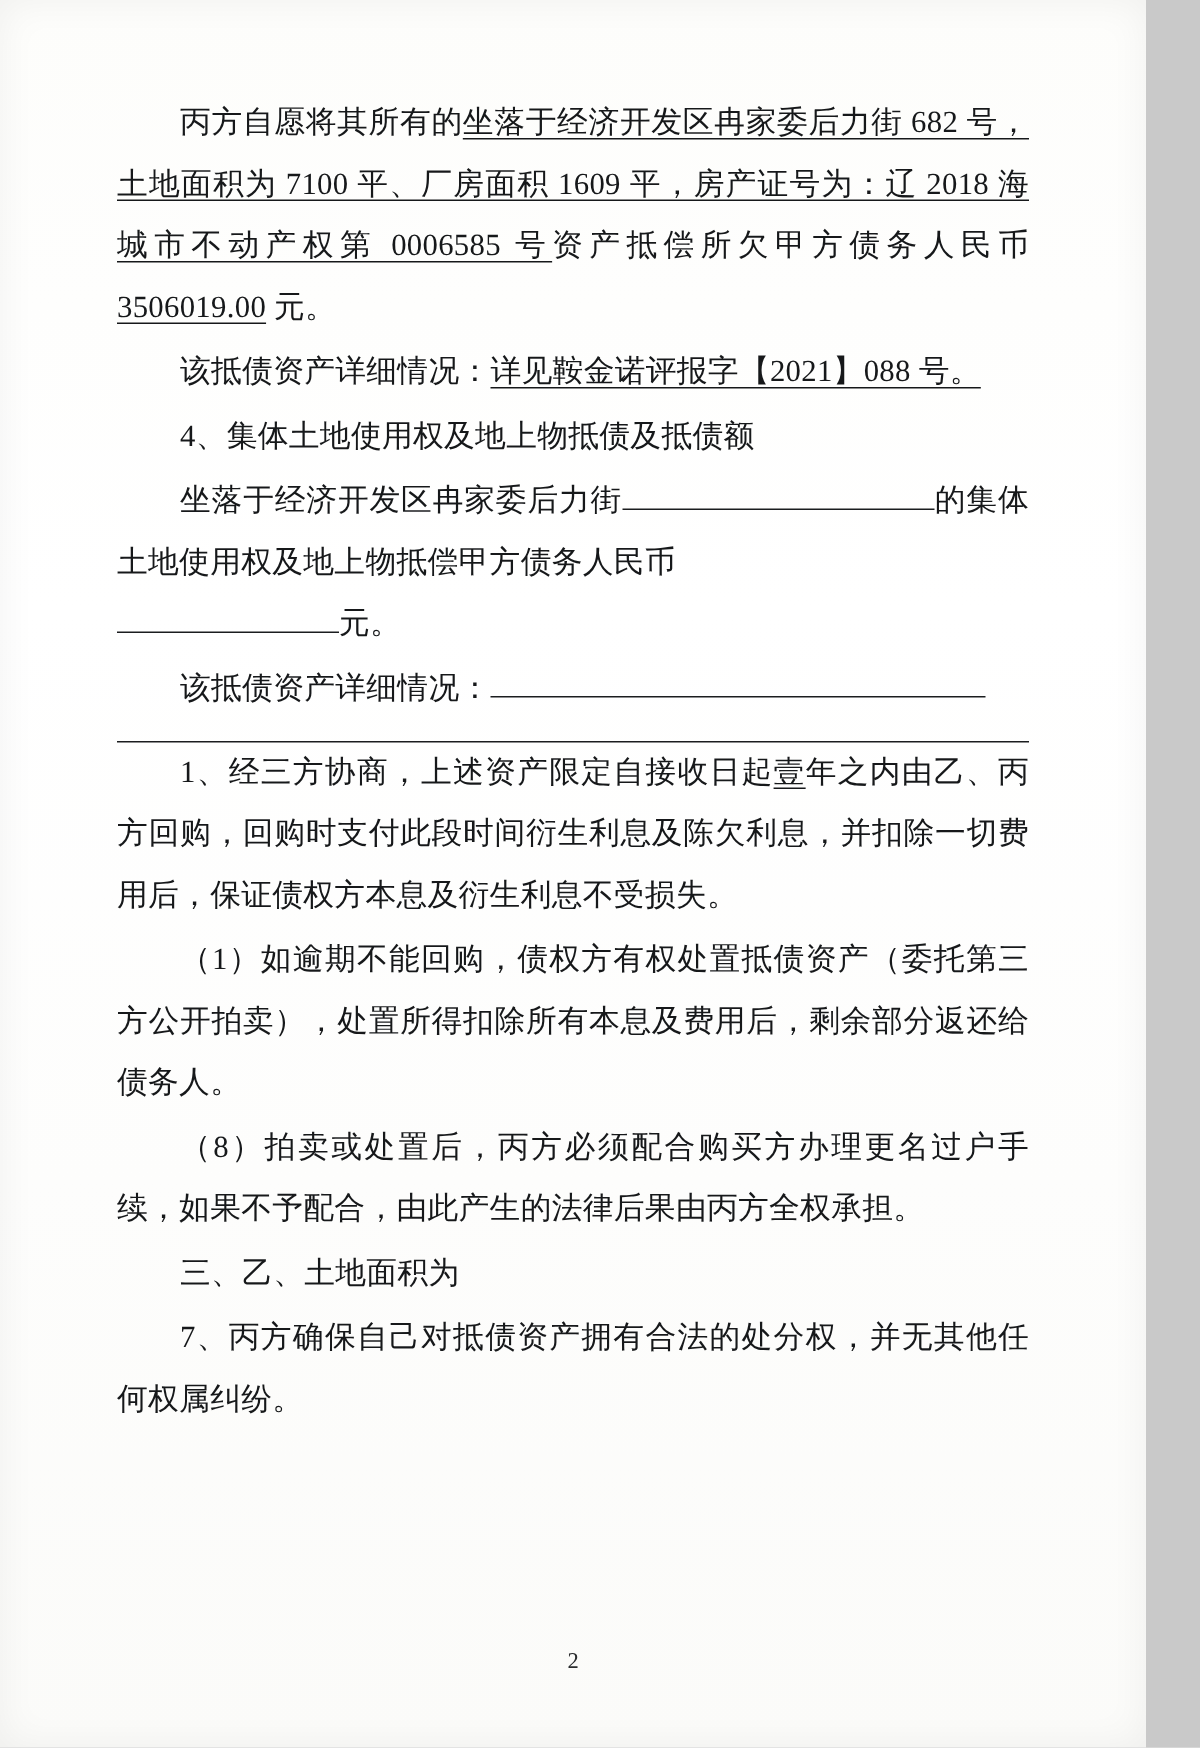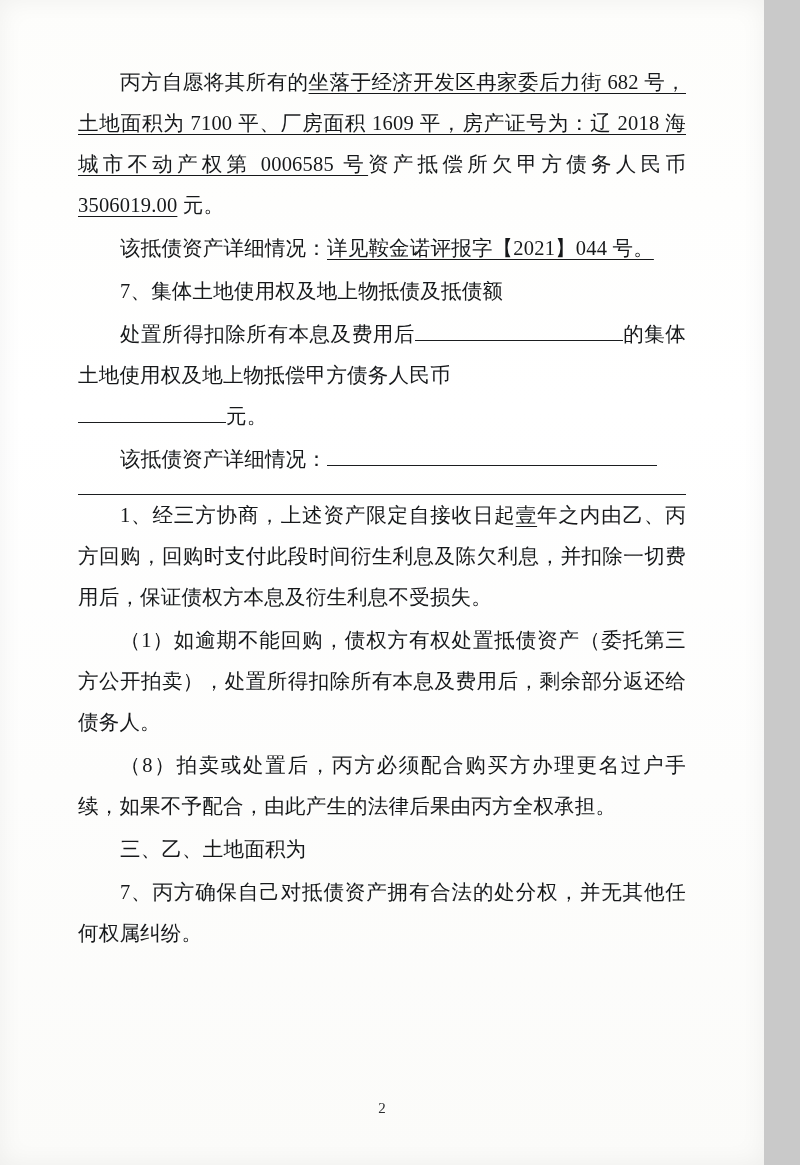--- a/index.html
+++ b/index.html
@@ -82,23 +82,23 @@
 </style>
 </head>
 <body>
 
 <div class="page">
   <div class="scan-tint"></div>
 
   <div class="content">
     <div id="paragraphs">
         <p class="para indent"><span class="">丙方自愿将其所有的</span><span class="u">坐落于经济开发区冉家委后力街 682 号，土地面积为 7100 平、厂房面积 1609 平，房产证号为：辽 2018 海城市不动产权第 0006585 号</span><span class="">资产抵偿所欠甲方债务人民币 </span><span class="u">3506019.00</span><span class=""> 元。</span></p>
-        <p class="para indent"><span class="">该抵债资产详细情况：</span><span class="u">详见鞍金诺评报字【2021】044 号。</span></p>
-        <p class="para indent"><span class="">7、集体土地使用权及地上物抵债及抵债额</span></p>
-        <p class="para indent"><span class="">处置所得扣除所有本息及费用后</span><span class="blank" style="width: 208px;"></span><span class="">的集体土地使用权及地上物抵偿甲方债务人民币</span><br><span class="blank" style="width: 148px;"></span><span class="">元。</span></p>
+        <p class="para indent"><span class="">该抵债资产详细情况：</span><span class="u">详见鞍金诺评报字【2021】088 号。</span></p>
+        <p class="para indent"><span class="">4、集体土地使用权及地上物抵债及抵债额</span></p>
+        <p class="para indent"><span class="">坐落于经济开发区冉家委后力街</span><span class="blank" style="width: 208px;"></span><span class="">的集体土地使用权及地上物抵偿甲方债务人民币</span><br><span class="blank" style="width: 148px;"></span><span class="">元。</span></p>
         <p class="para indent"><span class="">该抵债资产详细情况：</span><span class="blank" style="width: 330px;"></span></p>
         <div class="blockline"></div>
         <p class="para indent"><span class="">1、经三方协商，上述资产限定自接收日起</span><span class="u">壹</span><span class="">年之内由乙、丙方回购，回购时支付此段时间衍生利息及陈欠利息，并扣除一切费用后，保证债权方本息及衍生利息不受损失。</span></p>
         <p class="para indent"><span class="">（1）如逾期不能回购，债权方有权处置抵债资产（委托第三方公开拍卖），处置所得扣除所有本息及费用后，剩余部分返还给债务人。</span></p>
         <p class="para indent"><span class="">（8）拍卖或处置后，丙方必须配合购买方办理更名过户手续，如果不予配合，由此产生的法律后果由丙方全权承担。</span></p>
         <p class="para indent"><span class="">三、乙、土地面积为</span></p>
         <p class="para indent"><span class="">7、丙方确保自己对抵债资产拥有合法的处分权，并无其他任何权属纠纷。</span></p>
       </div>
   </div>
 

